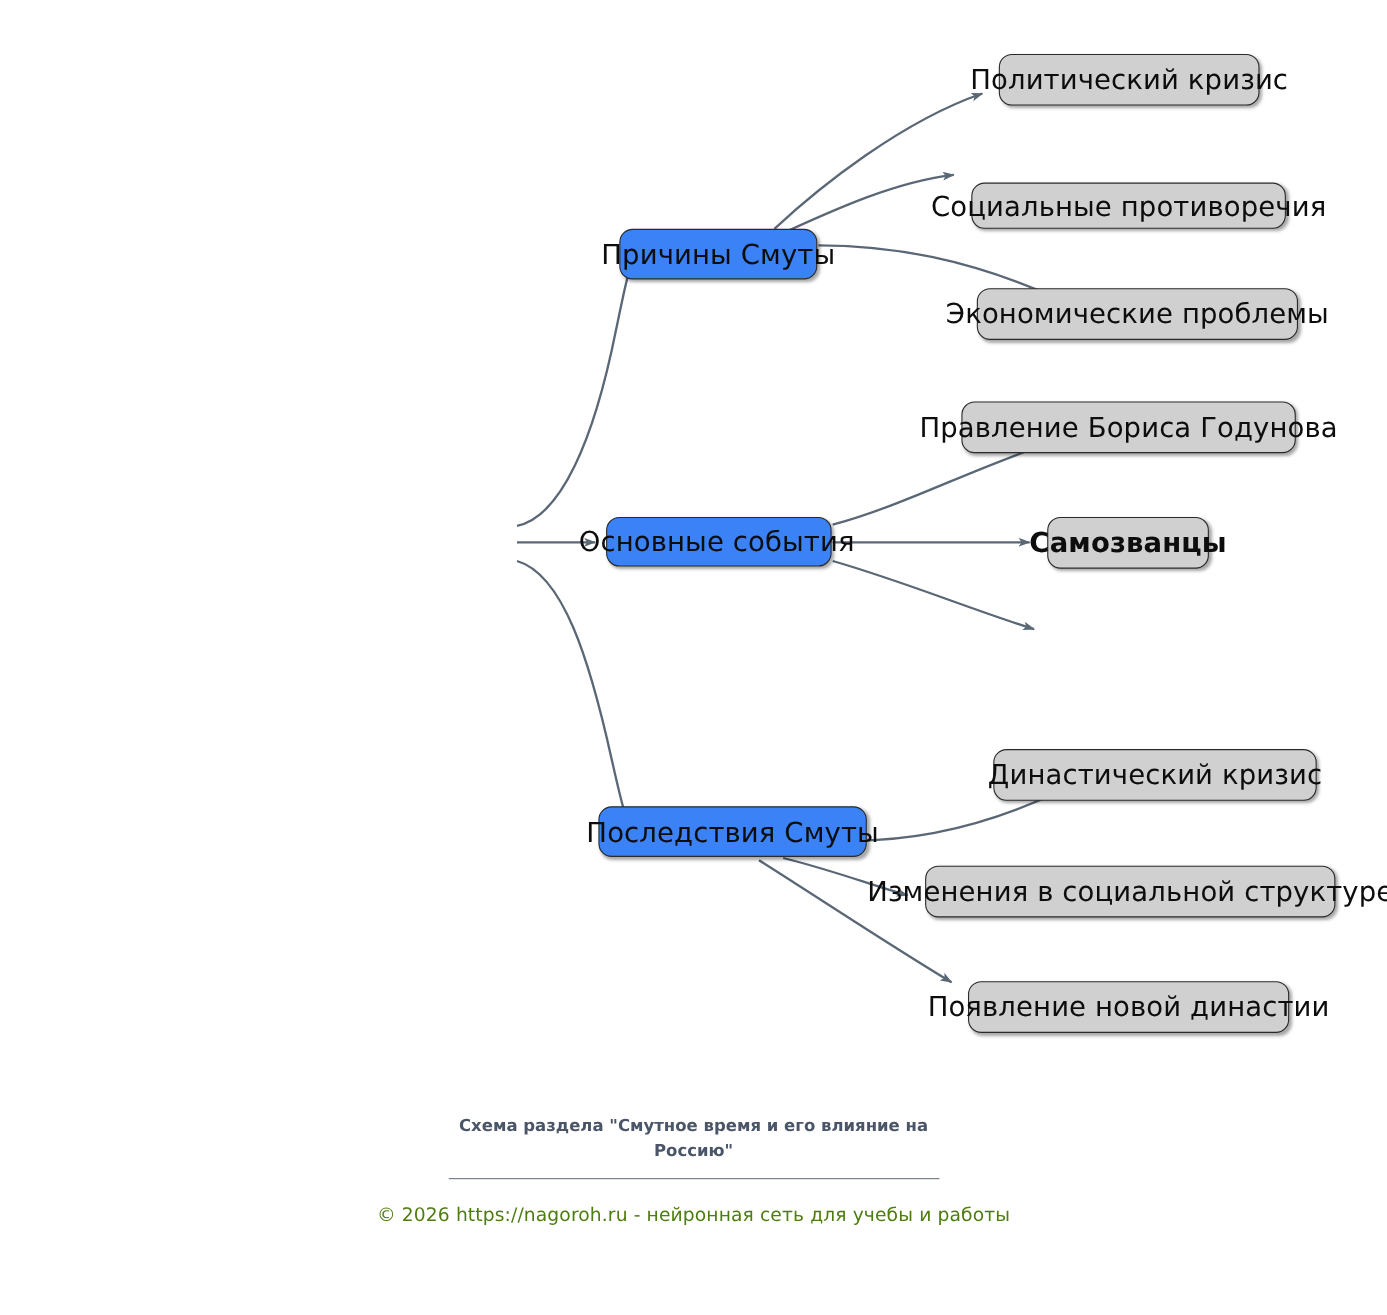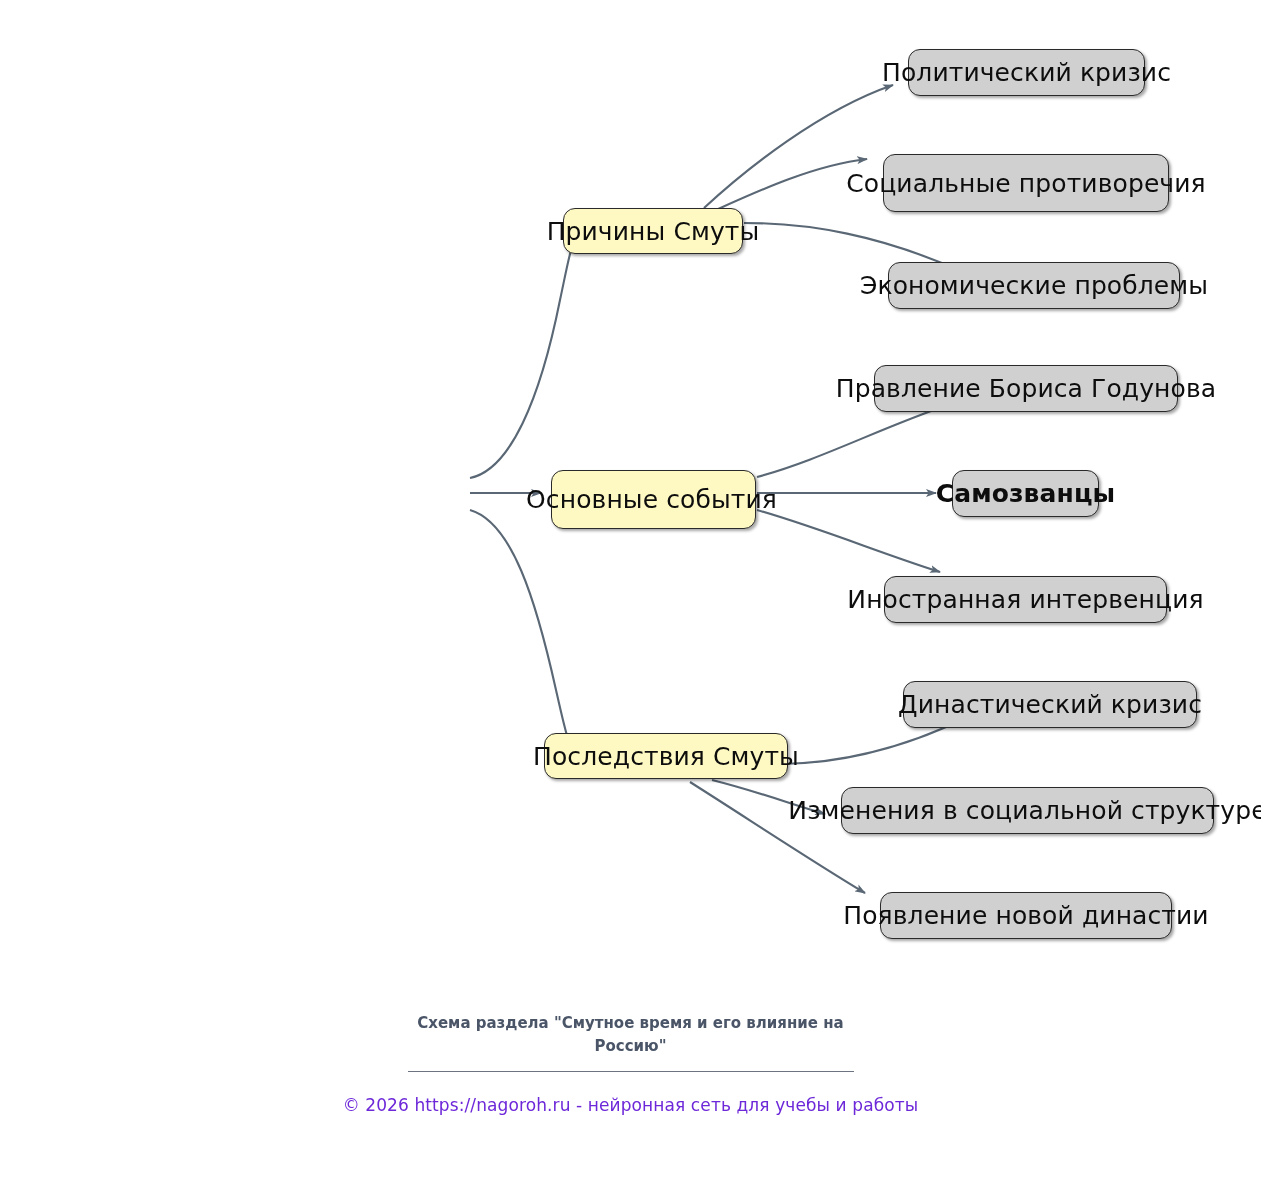--- a/index.html
+++ b/index.html
@@ -47,37 +47,37 @@
     font-size: 25px;
     letter-spacing: 0.1px;
     color: #0d0d0d;
     padding: 0 14px;
   }
 
   .node-root {
     background: #76A61E;
   }
   .node-branch {
-    background: #fef9c3;
+    background: #3b82f6;
   }
   .node-leaf {
     background: #D0D0D0;
   }
 
   
   #node-root { left: 47px;  top: 470px; width: 421px; height: 46px; }
 
   
   #node-branch-0 { left: 563px; top: 208px; width: 180px; height: 46px; }
-  #node-branch-1 { left: 551px; top: 470px; width: 205px; height: 59px; padding-left: 10px; }
+  #node-branch-1 { left: 551px; top: 470px; width: 205px; height: 45px; padding-left: 10px; }
   #node-branch-2 { left: 544px; top: 733px; width: 244px; height: 46px; }
 
   
   #node-leaf-0-0 { left: 908px;  top: 49px;  width: 237px; height: 47px; }
-  #node-leaf-0-1 { left: 883px;  top: 154px; width: 286px; height: 58px; }
+  #node-leaf-0-1 { left: 883px;  top: 166px; width: 286px; height: 42px; }
   #node-leaf-0-2 { left: 888px;  top: 262px; width: 292px; height: 47px; }
 
   
   #node-leaf-1-0 { left: 874px;  top: 365px; width: 304px; height: 47px; }
   #node-leaf-1-1 { left: 952px;  top: 470px; width: 147px; height: 47px; font-weight: bold; }
   #node-leaf-1-2 { left: 884px;  top: 576px; width: 283px; height: 47px; }
 
   
   #node-leaf-2-0 { left: 903px;  top: 681px; width: 294px; height: 47px; }
   #node-leaf-2-1 { left: 841px;  top: 787px; width: 373px; height: 47px; }
@@ -101,21 +101,21 @@
   }
   #footer-divider {
     margin: 12px auto 0 auto;
     width: 446px;
     height: 1px;
     background: #6B7480;
   }
   #footer-copyright {
     margin-top: 23px;
     font-size: 17px;
-    color: #6d28d9;
+    color: #4d7c0f;
     letter-spacing: 0.1px;
   }
 </style>
 </head>
 <body>
 
 <div id="diagram-canvas">
 
   <svg id="edge-layer" viewBox="0 0 1261 1195" xmlns="http://www.w3.org/2000/svg">
     <defs>
@@ -145,21 +145,20 @@
   <div class="node node-branch" id="node-branch-0">Причины Смуты</div>
   <div class="node node-branch" id="node-branch-1">Основные события</div>
   <div class="node node-branch" id="node-branch-2">Последствия Смуты</div>
 
   <div class="node node-leaf" id="node-leaf-0-0">Политический кризис</div>
   <div class="node node-leaf" id="node-leaf-0-1">Социальные противоречия</div>
   <div class="node node-leaf" id="node-leaf-0-2">Экономические проблемы</div>
 
   <div class="node node-leaf" id="node-leaf-1-0">Правление Бориса Годунова</div>
   <div class="node node-leaf" id="node-leaf-1-1">Самозванцы</div>
-  <div class="node node-leaf" id="node-leaf-1-2">Иностранная интервенция</div>
 
   <div class="node node-leaf" id="node-leaf-2-0">Династический кризис</div>
   <div class="node node-leaf" id="node-leaf-2-1">Изменения в социальной структуре</div>
   <div class="node node-leaf" id="node-leaf-2-2">Появление новой династии</div>
 
 </div>
 
 <div id="footer">
   <div id="footer-title">Схема раздела "Смутное время и его влияние на Россию"</div>
   <div id="footer-divider"></div>

